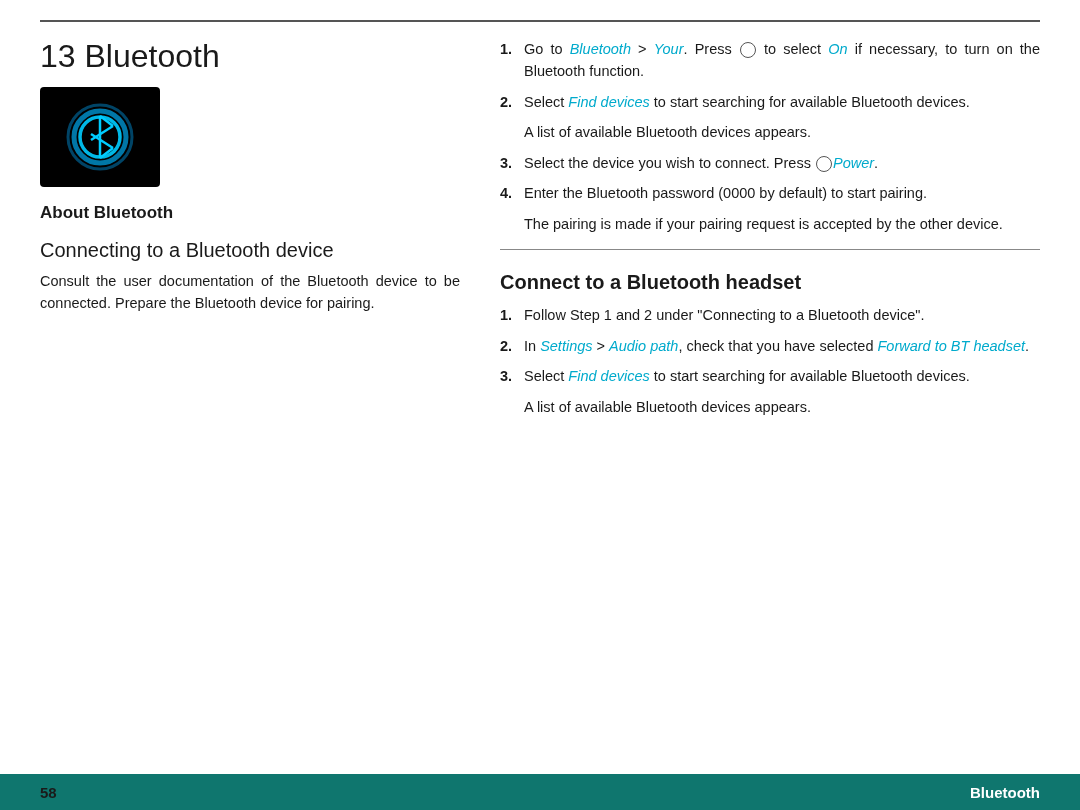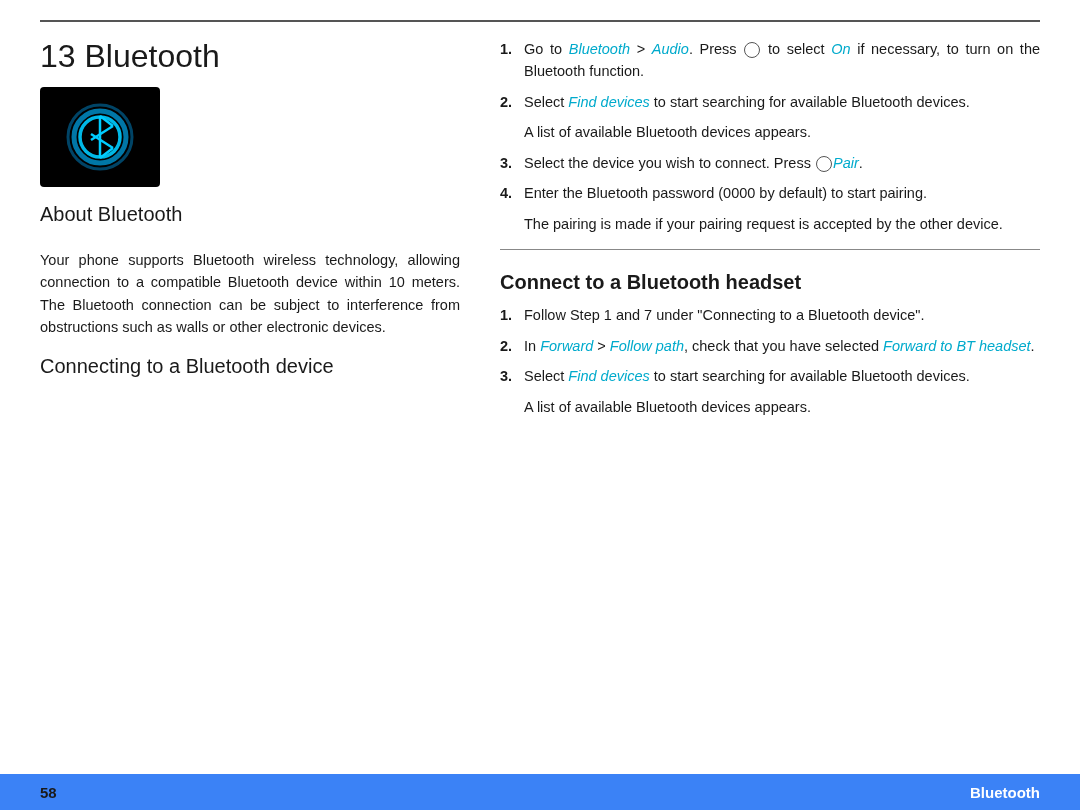--- a/index.html
+++ b/index.html
@@ -62,23 +62,23 @@
       justify-content: center;
       margin-bottom: 16px;
     }
 
     .bluetooth-icon-svg {
       width: 70px;
       height: 70px;
     }
 
     .section-heading {
-      font-size: 20px;
-      font-weight: normal;
-      margin-bottom: 23px;
+      font-size: 17px;
+      font-weight: bold;
+      margin-bottom: 8px;
       margin-top: 10px;
     }
 
     .body-text {
       font-size: 14.5px;
       line-height: 1.55;
       text-align: justify;
       margin-bottom: 10px;
     }
 
@@ -144,21 +144,21 @@
     .connect-section-title {
       font-size: 20px;
       font-weight: bold;
       margin-bottom: 10px;
       margin-top: 21px;
     }
 
     
     .footer {
       height: 36px;
-      background: #3b82f6;
+      background: #0f766e;
       display: flex;
       align-items: center;
       justify-content: space-between;
       padding: 0 40px;
       flex-shrink: 0;
     }
 
     .footer-page-num {
       color: #1a1a1a;
       font-size: 15px;
@@ -205,53 +205,53 @@
 
           <line x1="35" y1="14" x2="35" y2="56" stroke="#00ccff" stroke-width="2.5"></line>
           <line x1="35" y1="14" x2="48" y2="24" stroke="#00ccff" stroke-width="2.5"></line>
           <line x1="48" y1="24" x2="26" y2="38" stroke="#00ccff" stroke-width="2.5"></line>
           <line x1="35" y1="56" x2="48" y2="46" stroke="#00ccff" stroke-width="2.5"></line>
           <line x1="48" y1="46" x2="26" y2="32" stroke="#00ccff" stroke-width="2.5"></line>
         </svg>
       </div>
 
       <h2 class="section-heading">About Bluetooth</h2>
-      <p class="body-text">Your phone supports Bluetooth wireless technology, allowing connection to a compatible Bluetooth device within 10 meters. The Bluetooth connection can be subject to interference from obstructions such as walls or other electronic devices.</p>
 
       <h2 class="section-heading-large">Connecting to a Bluetooth device</h2>
+      <p class="body-text">Consult the user documentation of the Bluetooth device to be connected. Prepare the Bluetooth device for pairing.</p>
 
     </div>
 
     <div class="right-col">
 
       <ol class="numbered-list">
 
         <li>
           <span class="list-num">1.</span>
           <span class="list-content">
-            Go to <span class="cyan-text">Bluetooth</span> &gt; <span class="cyan-text">Audio</span>. Press <span class="circle-icon"></span> to select <span class="cyan-text">On</span> if necessary, to turn on the Bluetooth function.
+            Go to <span class="cyan-text">Bluetooth</span> &gt; <span class="cyan-text">Your</span>. Press <span class="circle-icon"></span> to select <span class="cyan-text">On</span> if necessary, to turn on the Bluetooth function.
           </span>
         </li>
 
         <li>
           <span class="list-num">2.</span>
           <span class="list-content">
             Select <span class="cyan-text">Find devices</span> to start searching for available Bluetooth devices.
           </span>
         </li>
 
         <li>
           <span class="list-num"></span>
           <span class="list-content">A list of available Bluetooth devices appears.</span>
         </li>
 
         <li>
           <span class="list-num">3.</span>
           <span class="list-content">
-            Select the device you wish to connect. Press <span class="circle-icon"></span><span class="cyan-text">Pair</span>.
+            Select the device you wish to connect. Press <span class="circle-icon"></span><span class="cyan-text">Power</span>.
           </span>
         </li>
 
         <li>
           <span class="list-num">4.</span>
           <span class="list-content">
             Enter the Bluetooth password (0000 by default) to start pairing.
           </span>
         </li>
 
@@ -264,28 +264,28 @@
 
       <div class="divider"></div>
 
       <h2 class="connect-section-title">Connect to a Bluetooth headset</h2>
 
       <ol class="numbered-list">
 
         <li>
           <span class="list-num">1.</span>
           <span class="list-content">
-            Follow Step 1 and 7 under "Connecting to a Bluetooth device".
+            Follow Step 1 and 2 under "Connecting to a Bluetooth device".
           </span>
         </li>
 
         <li>
           <span class="list-num">2.</span>
           <span class="list-content">
-            In <span class="cyan-text">Forward</span> &gt; <span class="cyan-text">Follow path</span>, check that you have selected <span class="cyan-text">Forward to BT headset</span>.
+            In <span class="cyan-text">Settings</span> &gt; <span class="cyan-text">Audio path</span>, check that you have selected <span class="cyan-text">Forward to BT headset</span>.
           </span>
         </li>
 
         <li>
           <span class="list-num">3.</span>
           <span class="list-content">
             Select <span class="cyan-text">Find devices</span> to start searching for available Bluetooth devices.
           </span>
         </li>
 

